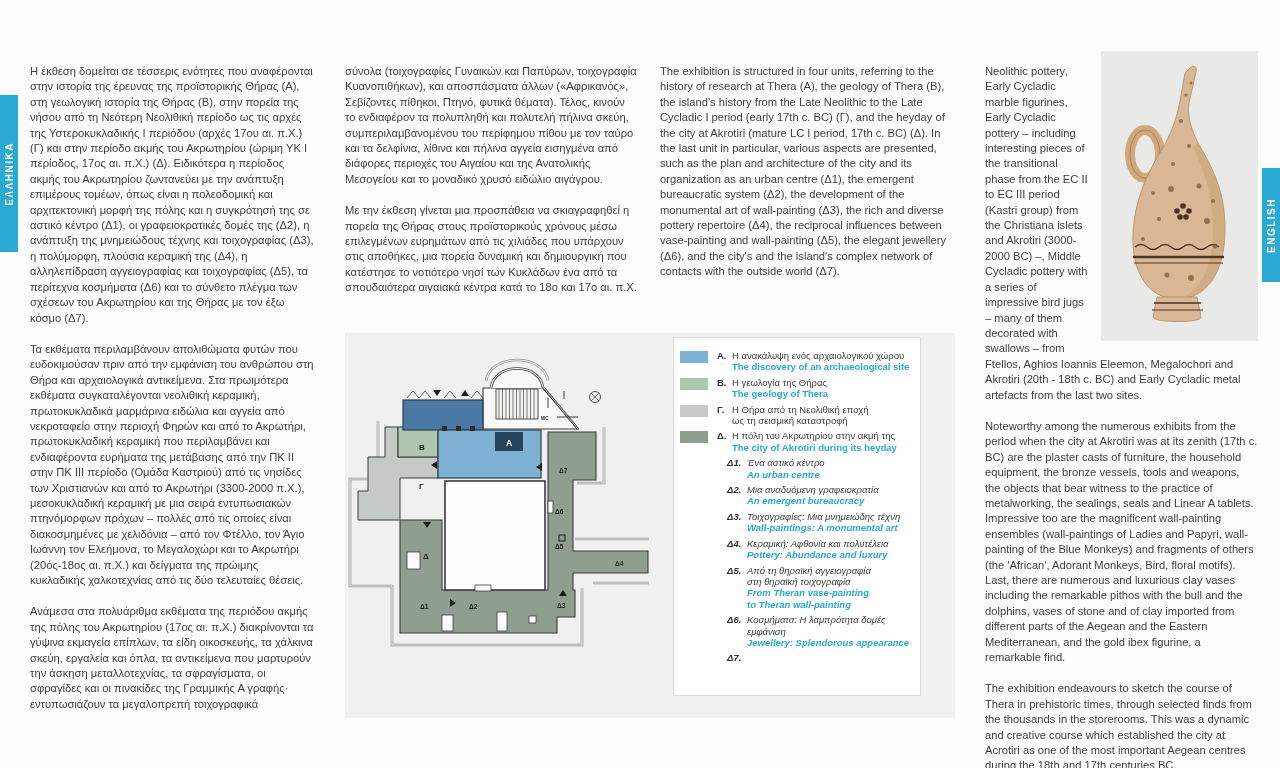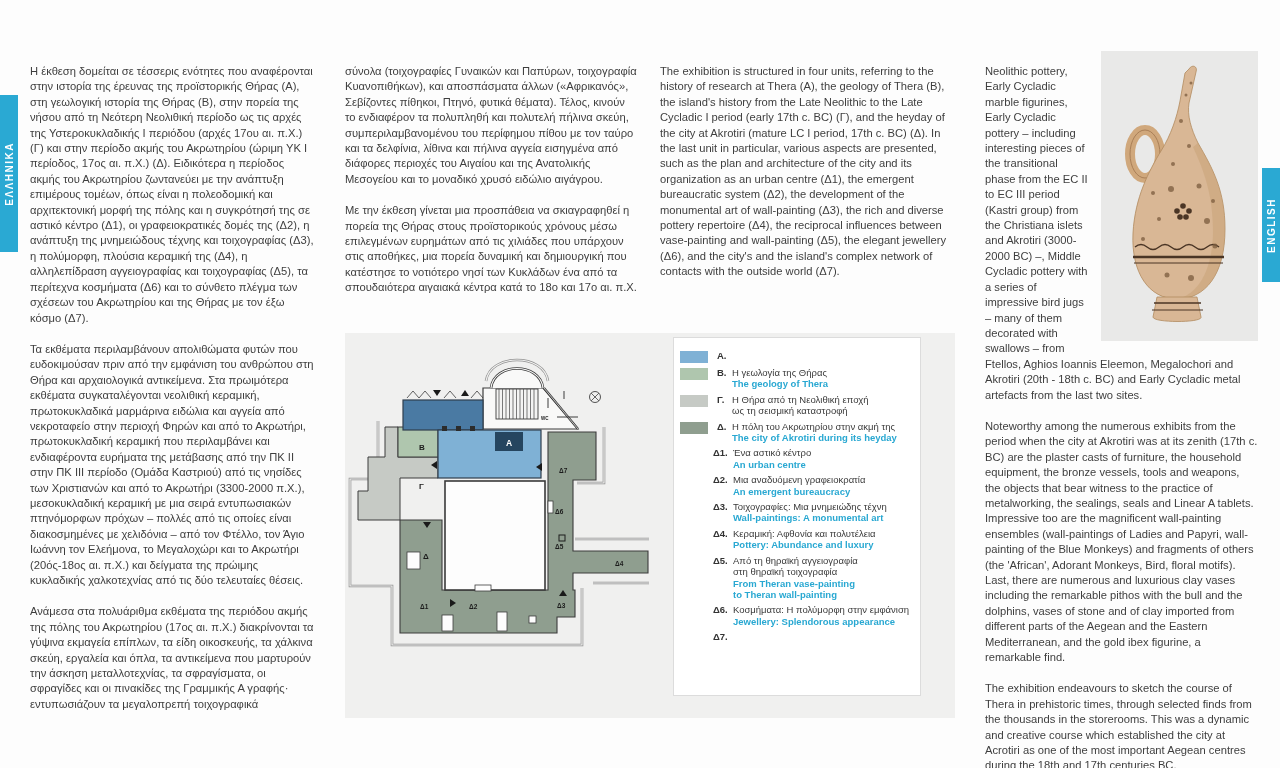--- a/index.html
+++ b/index.html
@@ -17,21 +17,21 @@
   .jug{float:right;width:157px;height:290px;margin:3px 0 8px 10px;background:#e9e9e8;}
 
   .panel{position:absolute;left:345px;top:333px;width:610px;height:385px;background:#f0f0ef;}
   .plan-svg{position:absolute;left:0;top:0;}
 
   .legend{position:absolute;left:328px;top:4px;width:248px;height:359px;background:#ffffff;
           border:1px solid #dcdcdc;padding:12px 8px 0 6px;}
   .leg-item{display:flex;margin-bottom:4px;font-size:9.5px;line-height:11.4px;}
   .leg-swatch{flex:0 0 28px;height:12px;margin-right:9px;margin-top:1px;}
   .leg-code{flex:0 0 15px;font-weight:bold;color:#333333;}
-  .leg-sub{margin-left:33px;}
+  .leg-sub{margin-left:47px;font-style:italic;}
   .leg-sub .leg-code{flex:0 0 20px;}
   .leg-text{flex:1;}
   .leg-el{display:block;white-space:pre-line;color:#3a3a3a;}
   .leg-en{display:block;white-space:pre-line;color:#29a8d2;font-weight:bold;}
 
   .tab{position:absolute;background:#2aa9d3;color:#ffffff;display:flex;align-items:center;justify-content:center;cursor:pointer;}
   .tab span{writing-mode:vertical-rl;transform:rotate(180deg);font-size:10px;font-weight:bold;letter-spacing:1.5px;}
   #tab-el{left:0;top:95px;width:18px;height:157px;}
   #tab-en{left:1262px;top:168px;width:18px;height:114px;}
 
@@ -123,20 +123,24 @@
     <text class="plan-label" x="270" y="233" font-size="6.5">Δ4</text>
     <text class="plan-label" x="210" y="216" font-size="6.5">Δ5</text>
     <text class="plan-label" x="210" y="181" font-size="6.5">Δ6</text>
     <text class="plan-label" x="214" y="140" font-size="6.5">Δ7</text>
   </svg>
 
   <div class="legend">
     <div class="leg-item">
       <span class="leg-swatch" style="background-color: rgb(127, 177, 213);"></span>
       <span class="leg-code">Α.</span>
+      <span class="leg-text">
+          <span class="leg-el">Η ανακάλυψη ενός αρχαιολογικού χώρου</span>
+          <span class="leg-en">The discovery of an archaeological site</span>
+        </span>
     </div>
     <div class="leg-item">
       <span class="leg-swatch" style="background-color: rgb(175, 198, 174);"></span>
       <span class="leg-code">Β.</span>
       <span class="leg-text">
           <span class="leg-el">Η γεωλογία της Θήρας</span>
           <span class="leg-en">The geology of Thera</span>
         </span>
     </div>
     <div class="leg-item">
@@ -189,21 +193,21 @@
       <span class="leg-text">
           <span class="leg-el">Από τη θηραϊκή αγγειογραφία
 στη θηραϊκή τοιχογραφία</span>
           <span class="leg-en">From Theran vase-painting
 to Theran wall-painting</span>
         </span>
     </div>
     <div class="leg-item leg-sub">
       <span class="leg-code">Δ6.</span>
       <span class="leg-text">
-          <span class="leg-el">Κοσμήματα: Η πολύμορφη στην εμφάνιση</span>
+          <span class="leg-el">Κοσμήματα: Η λαμπρότητα δομές εμφάνιση</span>
           <span class="leg-en">Jewellery: Splendorous appearance</span>
         </span>
     </div>
     <div class="leg-item leg-sub">
       <span class="leg-code">Δ7.</span>
     </div>
   </div>
 </div>
 
 <div class="col" id="col1">

